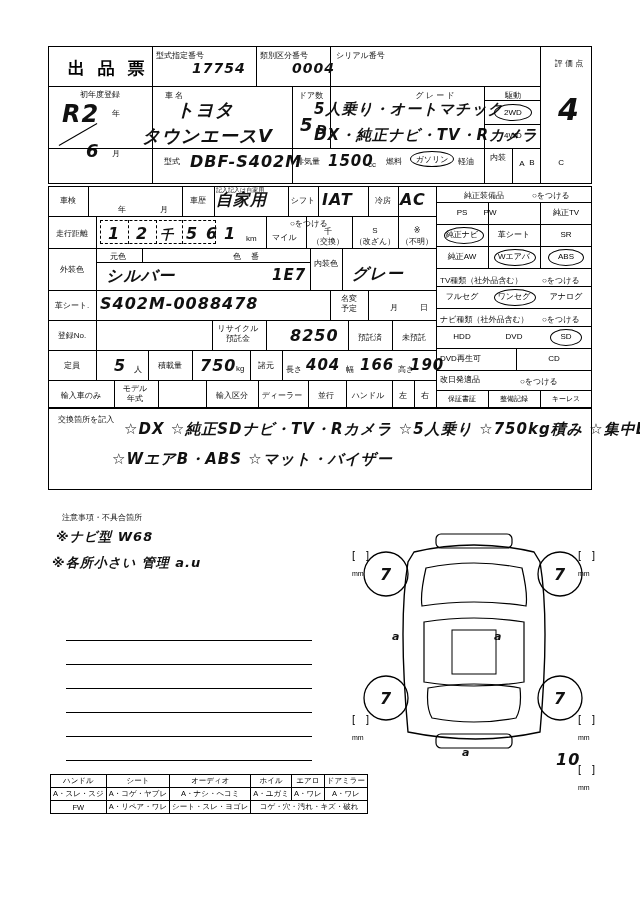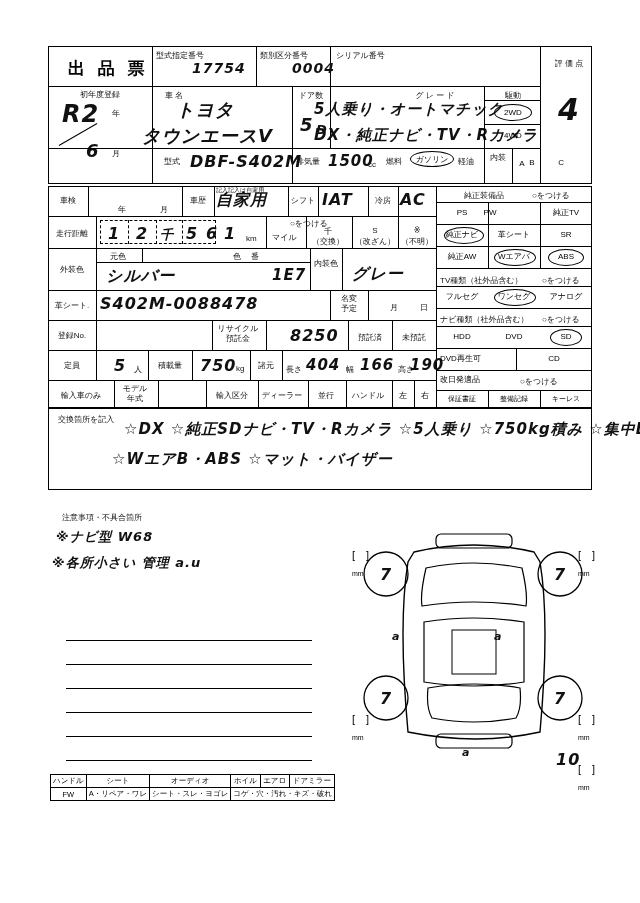--- a/index.html
+++ b/index.html
@@ -395,20 +395,28 @@
     <tbody>
         <tr>
       <td>ハンドル</td>
       <td>シート</td>
       <td>オーディオ</td>
       <td>ホイル</td>
       <td>エアロ</td>
       <td>ドアミラー</td>
     </tr>
     <tr>
+      <td>A・スレ・スジ</td>
+      <td>A・コゲ・ヤブレ</td>
+      <td>A・ナシ・ヘコミ</td>
+      <td>A・ユガミ</td>
+      <td>A・ワレ</td>
+      <td>A・ワレ</td>
+    </tr>
+    <tr>
       <td>FW</td>
       <td>A・リペア・ワレ</td>
       <td>シート・スレ・ヨゴレ</td>
       <td colspan="3">コゲ・穴・汚れ・キズ・破れ</td>
     </tr>
   </tbody>
     </table>
 
 </div>
 

